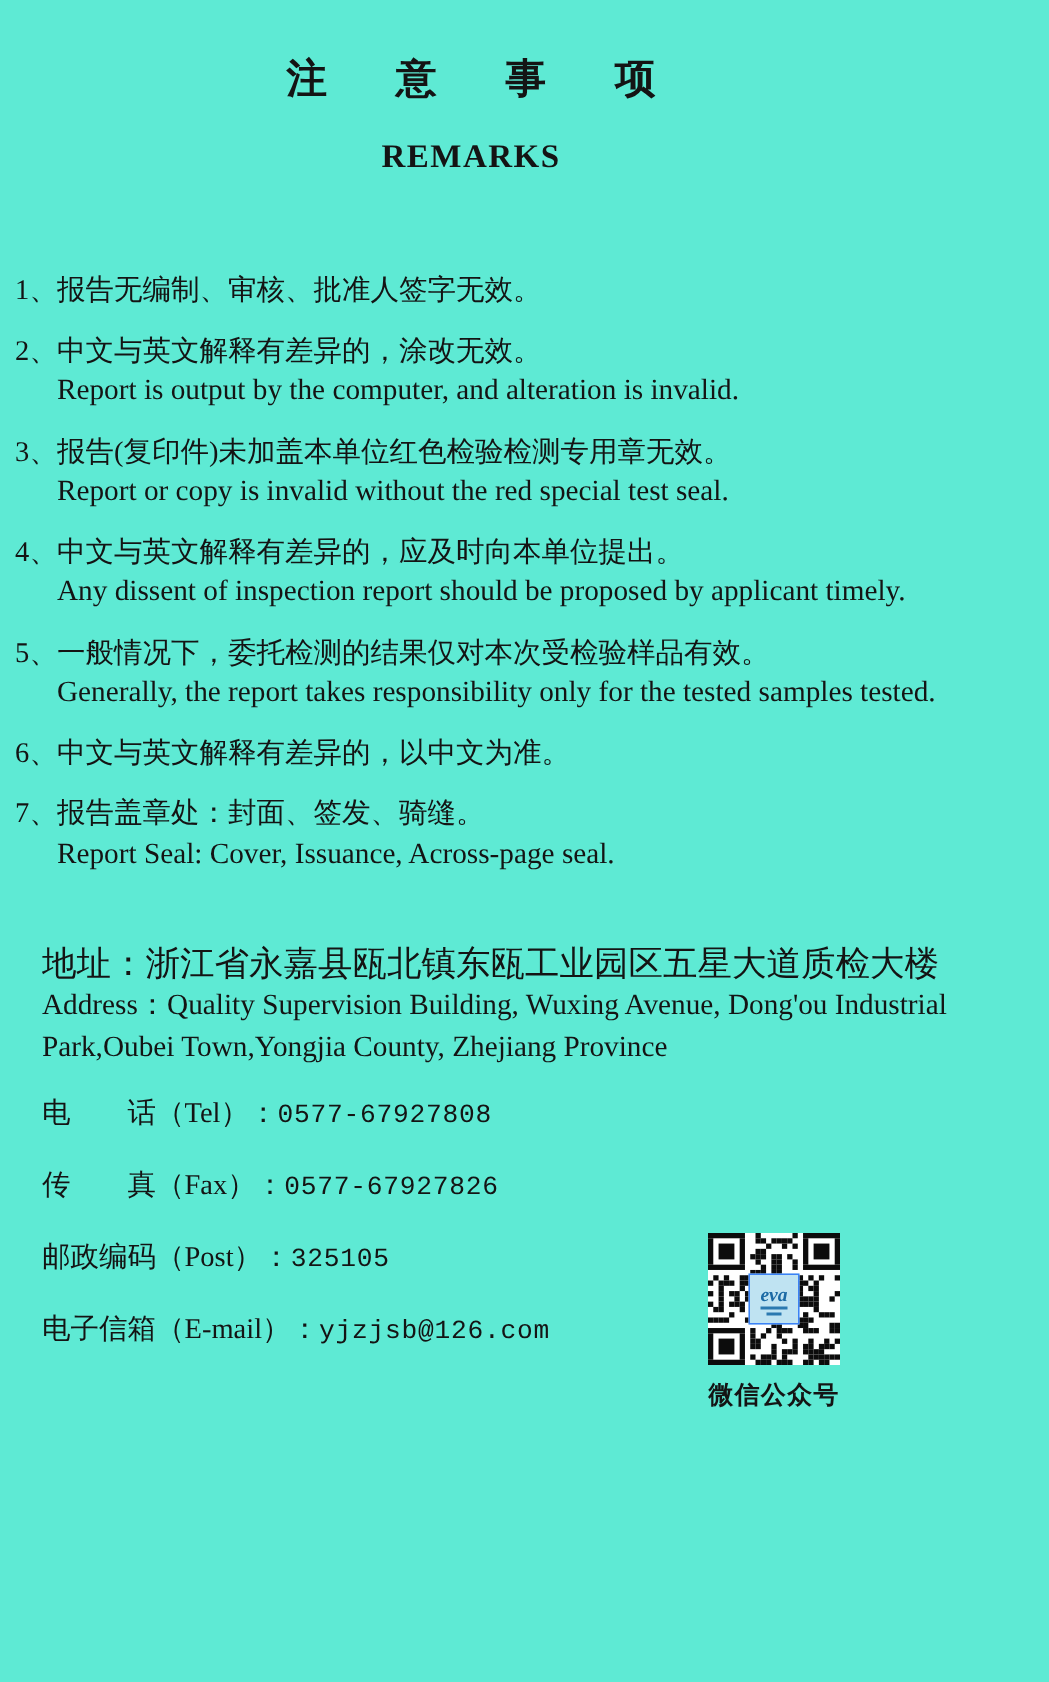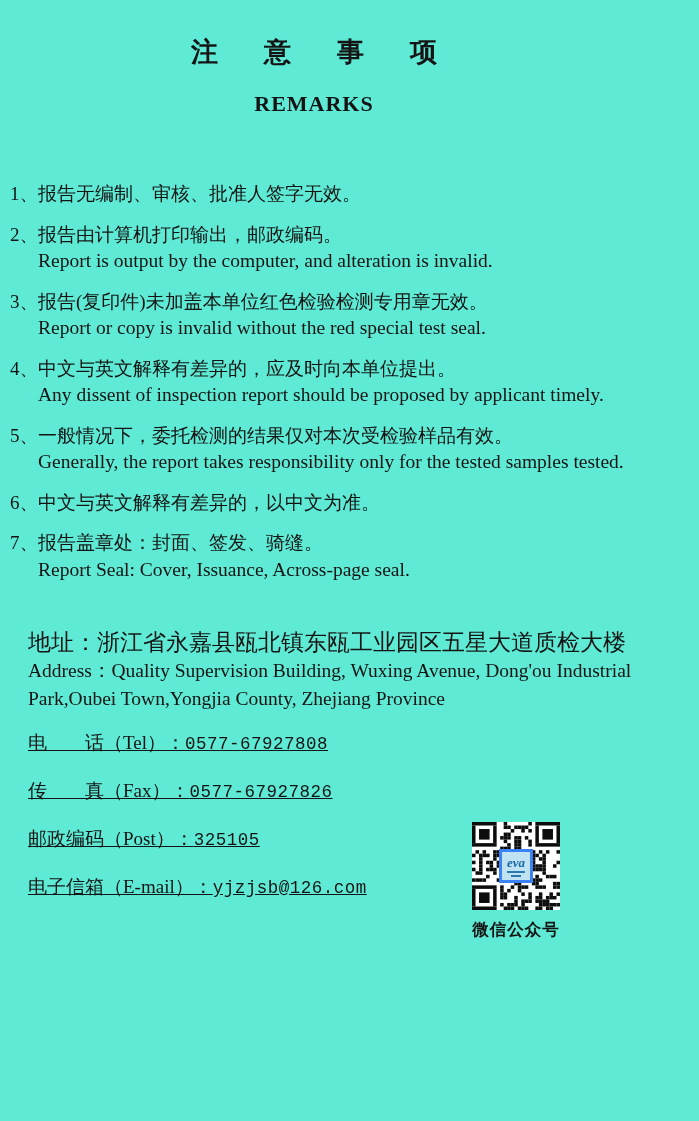--- a/index.html
+++ b/index.html
@@ -33,34 +33,34 @@
     position:absolute;left:-28px;top:0;
     font-size:19px;line-height:26.5px;
   }
   .item .zh{font-size:19px;line-height:26.5px;}
   .item .en{font-size:19.5px;line-height:26.5px;max-width:600px;}
   
   .address{margin-top:46px;padding-left:28px;max-width:640px;}
   .address .zh{font-size:23px;line-height:28px;}
   .address .en{font-size:19.5px;line-height:28px;max-width:615px;}
   
-  .contacts{margin-top:16px;padding-left:28px;text-decoration:underline;}
+  .contacts{margin-top:16px;padding-left:28px;}
   .contact-row{margin-bottom:19px;font-size:19px;line-height:27px;white-space:nowrap;}
   .contact-row .label{font-size:19px;}
   .contact-row .value{
     font-family:"Liberation Mono","DejaVu Sans Mono",monospace;
     font-size:17.5px;letter-spacing:0.5px;
   }
   
   .qr-wrap{position:absolute;left:458px;top:822px;width:116px;text-align:center;}
   .qr-box{position:relative;width:88px;height:88px;margin:0 auto;background:#fff;}
   .qr-box svg{display:block;width:88px;height:88px;fill:#0c0c0c;}
   .qr-logo{
     position:absolute;left:27px;top:27px;width:34px;height:34px;
-    background:#bfe3f2;border:3px solid #3b82f6;box-sizing:border-box;
+    background:#bfe3f2;border:1px solid #3b82f6;box-sizing:border-box;
     display:flex;flex-direction:column;align-items:center;justify-content:center;
   }
   .qr-logo .logo-text{
     font-family:"Liberation Serif",serif;
     font-style:italic;font-weight:bold;
     font-size:13px;line-height:13px;color:#1b6aa5;
   }
   .qr-logo .logo-line{width:18px;height:2px;background:#2a79b0;margin-top:2px;}
   .qr-logo .logo-line2{width:10px;height:2px;background:#2a79b0;margin-top:2px;}
   .qr-caption{margin-top:9px;font-size:16.5px;letter-spacing:1px;font-weight:bold;}
@@ -75,21 +75,21 @@
     <div class="title-en">REMARKS</div>
   </div>
 
   <div class="remarks">
     <div class="item">
       <span class="num">1、</span>
       <div class="zh">报告无编制、审核、批准人签字无效。</div>
     </div>
     <div class="item">
       <span class="num">2、</span>
-      <div class="zh">报告由计算机打印输出，邮政编码。</div>
+      <div class="zh">中文与英文解释有差异的，涂改无效。</div>
       <div class="en">Report is output by the computer, and alteration is invalid.</div>
     </div>
     <div class="item">
       <span class="num">3、</span>
       <div class="zh">报告(复印件)未加盖本单位红色检验检测专用章无效。</div>
       <div class="en">Report or copy is invalid without the red special test seal.</div>
     </div>
     <div class="item">
       <span class="num">4、</span>
       <div class="zh">中文与英文解释有差异的，应及时向本单位提出。</div>

